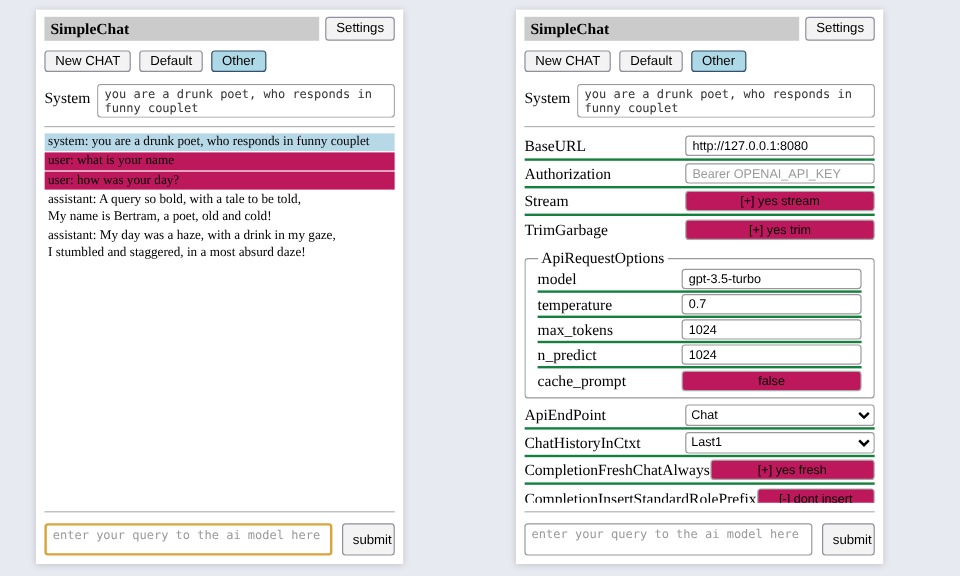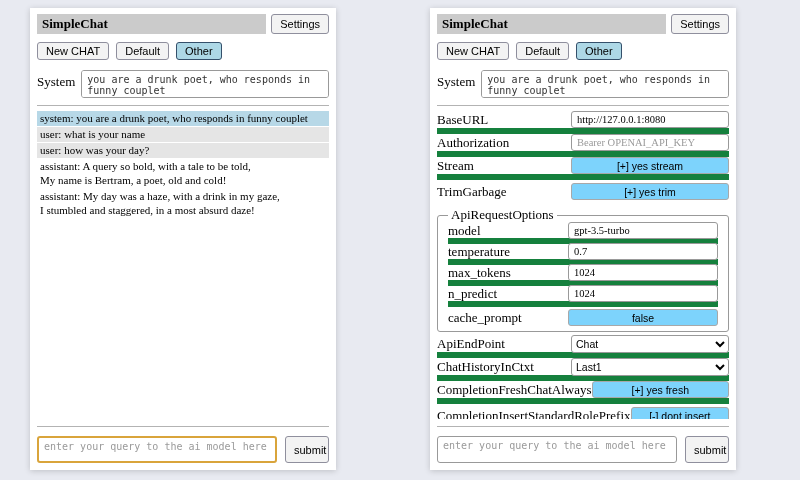--- a/index.html
+++ b/index.html
@@ -34,32 +34,32 @@
     border:1px solid #999; border-radius:3px; resize:none; padding:3px 5px; outline:none;
   }
   .sys-ta { flex:1; height:28px; }
 
   hr { border:none; border-top:1px solid #b3b3b3; margin:7px 0 5px; width:100%; }
 
   .content { flex:1; overflow:hidden; }
 
   .msg { font-size:11px; line-height:14px; padding:0 3px 1px; margin-bottom:1px; white-space:pre-line; }
   .msg-system { background:#b7d8e7; }
-  .msg-user { background:#e5e5e5; }
+  .msg-user { background:#be185d; }
   .msg-assistant { background:#ffffff; }
 
-  .srow { display:flex; justify-content:space-between; align-items:center; height:23px; border-bottom:6px solid #15803d; }
+  .srow { display:flex; justify-content:space-between; align-items:center; height:23px; border-bottom:2px solid #15803d; }
   .srow:last-child { border-bottom:none; }
   .slabel { font-size:13px; }
   .sctl-text {
-    width:158px; height:17px; font-family:Liberation Serif, serif; font-size:10.5px;
+    width:158px; height:17px; font-family:Liberation Sans, sans-serif; font-size:10.5px;
     border:1px solid #999; border-radius:3px; padding:1px 5px; outline:none;
   }
   .sctl-text::placeholder, textarea::placeholder { color:#9a9a9a; }
-  .sctl-btn { width:158px; height:17px; padding:1px 0; background:#7dd3fc; border:1px solid #a8a8a8; font-size:10.5px; }
+  .sctl-btn { width:158px; height:17px; padding:1px 0; background:#be185d; border:1px solid #a8a8a8; font-size:10.5px; }
   .sctl-select {
     width:158px; height:18px; font-family:"Liberation Sans", sans-serif; font-size:10.5px;
     border:1px solid #999; border-radius:3px; background:#fff; outline:none;
   }
   fieldset { border:1px solid #999; border-radius:3px; margin:4px 0 3px; padding:0 10px 3px; }
   fieldset legend { font-size:13px; padding:0 3px; }
   fieldset .srow { height:21px; }
   fieldset .sctl-text, fieldset .sctl-btn, fieldset .sctl-select { width:150px; }
 
   .queryrow { display:flex; gap:8px; margin-top:4px; align-items:stretch; }

